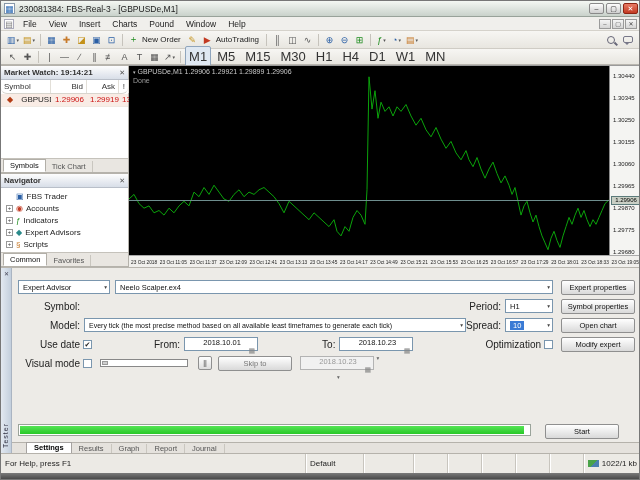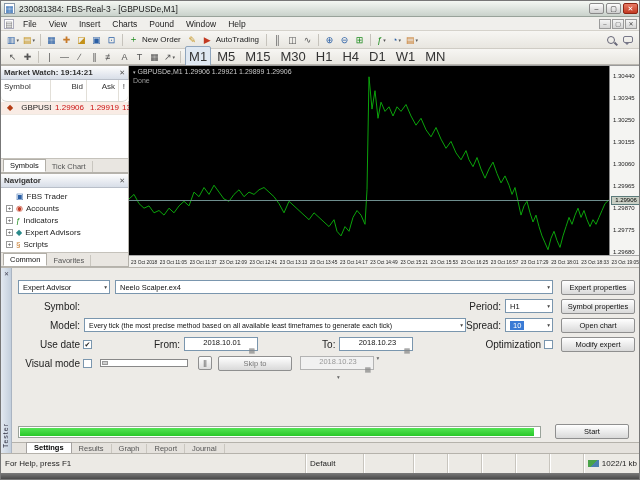--- a/index.html
+++ b/index.html
@@ -48,21 +48,21 @@
   .mag::after { content:""; position:absolute; left:6px; top:6px; width:4px; height:1.6px;
     background:#667; transform:rotate(45deg); }
   .bubble { position:relative; width:10px; height:7px; border:1.2px solid #778; border-radius:2px; }
   .bubble::after { content:""; position:absolute; left:1px; top:6px; border:2px solid transparent; border-top-color:#778; }
   .rightgrp { margin-left:auto; display:flex; gap:8px; align-items:center; padding-right:4px; }
   
   .panel { position:absolute; left:0; width:128px; background:#fff; border:1px solid #b5b2ab; border-left:none; display:flex; flex-direction:column; }
   .panelhdr { height:14px; background:linear-gradient(#fdfdfd,#d8dee8); border-bottom:1px solid #b9bfc9;
     font-size:8px; font-weight:bold; color:#333; display:flex; align-items:center; padding:0 3px; }
   .panelhdr .x { margin-left:auto; font-size:7px; color:#555; font-weight:normal; }
-  .mwcols { display:grid; grid-template-columns:50px 36px 32px 10px; height:22px; border-bottom:1px solid #d8d5ce;border-radius:6px; }
+  .mwcols { display:grid; grid-template-columns:50px 36px 32px 10px; height:14px; border-bottom:1px solid #d8d5ce;border-radius:6px; }
   .mwcols span { font-size:8px; color:#333; border-right:1px solid #e2dfd8; padding:2px 3px; text-align:right; overflow:hidden; white-space:nowrap; }
   .mwcols span:first-child { text-align:left; }
   .mwrow { display:grid; grid-template-columns:50px 36px 32px 10px; height:13px; background:#f9ece5; border-bottom:1px solid #efe9e2; }
   .mwrow span { font-size:8px; padding:1px 3px; text-align:right; white-space:nowrap; overflow:hidden; }
   .mwrow .sym { text-align:left; color:#222; }
   .mwrow .num { color:#cc1111; }
   .marker { color:#b43c14; font-size:7px; margin-right:2px; }
   .ptabs { margin-top:auto; height:14px; background:#e9e6e1; border-top:1px solid #c5c2bb; display:flex; align-items:flex-end; padding-left:2px; }
   .ptab { font-size:7.5px; color:#555; padding:1px 6px; border-right:1px solid #c9c6bf; }
   .ptab.active { background:#fff; color:#111; border:1px solid #b2afa8; border-bottom-color:#fff;margin-top:32px; }
@@ -109,21 +109,21 @@
   .datefield { width:74px; height:14px; border:1px solid #7a96ae; background:#fff; display:flex; align-items:center;
     font-size:7.5px; padding:0 2px 4px 4px; color:#111;flex-direction:column; }
   .datefield .cal { margin-left:auto; font-size:7px; color:#888; }
   .datefield .caret { font-size:5.5px; color:#666; margin-left:1px; }
   .datefield.disabled { background:#f1f1f1; border-color:#b3b3b3; color:#999; }
   .hl { background:#3a7bd5; color:#fff; padding:0 3px; }
   .slider { width:88px; height:8px; border:1px solid #888; background:#fff; position:relative; margin-left:8px; }
   .thumb { position:absolute; left:1px; top:1px; width:6px; height:4px; background:#cfcfcf; border:1px solid #9a9a9a; }
   .pausebtn { width:14px; height:14px; border:1px solid #8f8f8f; border-radius:2px; background:linear-gradient(#fff,#ddd);
     font-size:7px; text-align:center; line-height:12px; color:#333; margin-left:10px; }
-  .progressrow { position:absolute; left:6px; right:12px; top:156px; height:15px; display:flex; align-items:center; }
+  .progressrow { position:absolute; left:6px; right:22px; top:156px; height:15px; display:flex; align-items:flex-start; }
   .progress { flex:1; height:12px; border:1px solid #9aa39a; background:#fff; margin-right:14px; padding:1px; }
   .pfill { height:100%; background:linear-gradient(#55e455,#28c828); }
   .testtabs { position:absolute; left:0; right:0; top:174px; height:12px; background:#e5e2dd;
     border-top:1px solid #b5b2ab; display:flex; align-items:flex-end; padding-left:14px; }
   .ttab { font-size:7.5px; color:#555; padding:0 7px 1px 7px; border-right:1px solid #c9c6bf; }
   .ttab.active { background:#ffffff; color:#000; border:1px solid #a5a2a0; border-bottom-color:#fff; font-weight:bold; }
   
   .statusbar { position:absolute; left:0; top:452px; width:640px; height:20px; background:#eceae5;
     border-top:1px solid #b5b2ab; display:flex; align-items:stretch; }
   .scell { border-left:1px solid #c8c5be; box-shadow:inset 1px 0 0 #fff; font-size:8px; color:#222;

